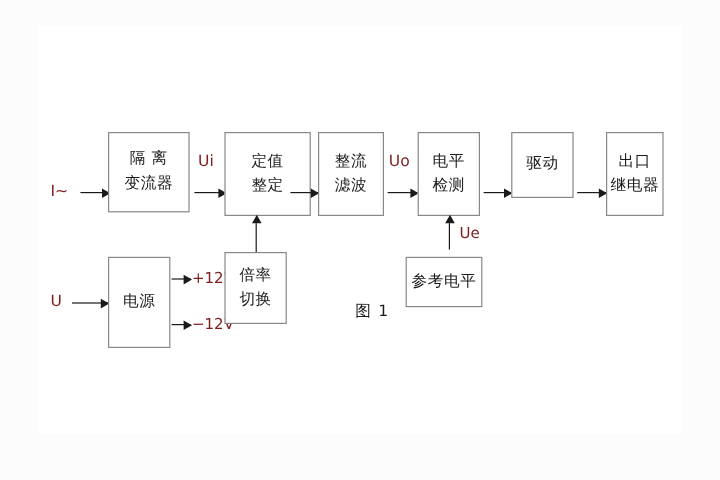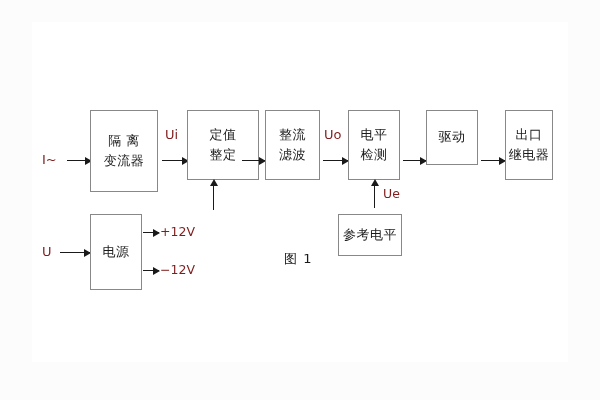--- a/index.html
+++ b/index.html
@@ -79,31 +79,32 @@
     height: 0;
     border-bottom: 7px solid #1a1a1a;
     border-left: 4px solid transparent;
     border-right: 4px solid transparent;
   }
   .caption {
     position: absolute;
     font-size: 13px;
     color: #1a1a1a;
     letter-spacing: 1px;
+    margin-left: 12px;
   }
 </style>
 </head>
 <body>
 
 <div id="figure-canvas">
 
   <div class="lbl" style="left:10px; top:130px;">I~</div>
   <div class="harrow" style="left:35px; top:138px; width:24px;"></div>
 
-  <div class="blk" style="left:58px; top:88px; width:68px; height:82px;">
+  <div class="blk" style="left:58px; top:88px; width:68px; height:67px;">
     <span class="ln">隔 离</span>
     <span class="ln">变流器</span>
   </div>
 
   <div class="lbl" style="left:133px; top:105px;">Ui</div>
   <div class="harrow" style="left:130px; top:138px; width:26px;"></div>
 
   <div class="blk" style="left:155px; top:88px; width:72px; height:70px;">
     <span class="ln">定值</span>
     <span class="ln">整定</span>
@@ -145,20 +146,24 @@
   </div>
 
   <div class="harrow" style="left:111px; top:210px; width:16px;"></div>
   <div class="lbl lbl-sm" style="left:128px; top:202px;">+12V</div>
 
   <div class="harrow" style="left:111px; top:248px; width:16px;"></div>
   <div class="lbl lbl-sm" style="left:128px; top:240px;">−12V</div>
 
   <div class="varrow" style="left:181px; top:164px; height:24px;"></div>
 
+  <div class="blk" style="left:155px; top:188px; width:52px; height:60px;">
+    <span class="ln">倍率</span>
+    <span class="ln">切换</span>
+  </div>
 
   <div class="varrow" style="left:342px; top:164px; height:22px;"></div>
   <div class="lbl lbl-sm" style="left:351px; top:164px;">Ue</div>
 
   <div class="blk" style="left:306px; top:192px; width:64px; height:42px;">
     <span class="ln">参考电平</span>
   </div>
 
   <div class="caption" style="left:252px; top:228px;">图 1</div>
 

